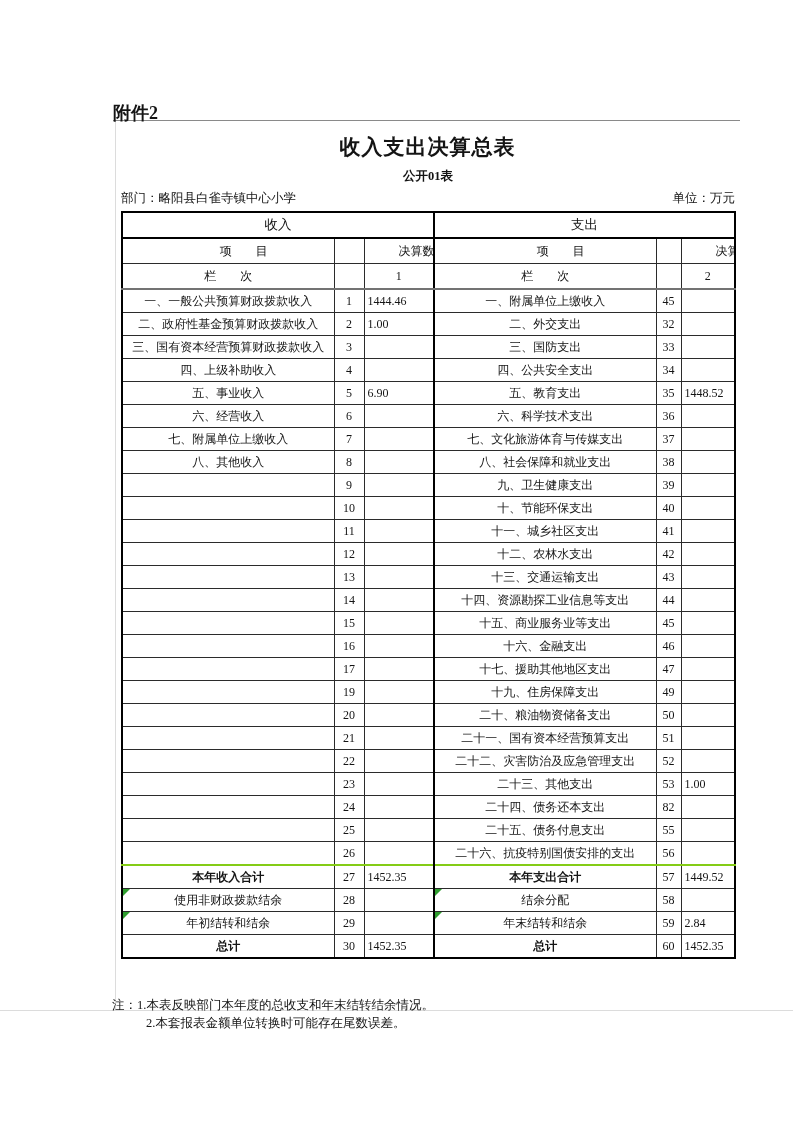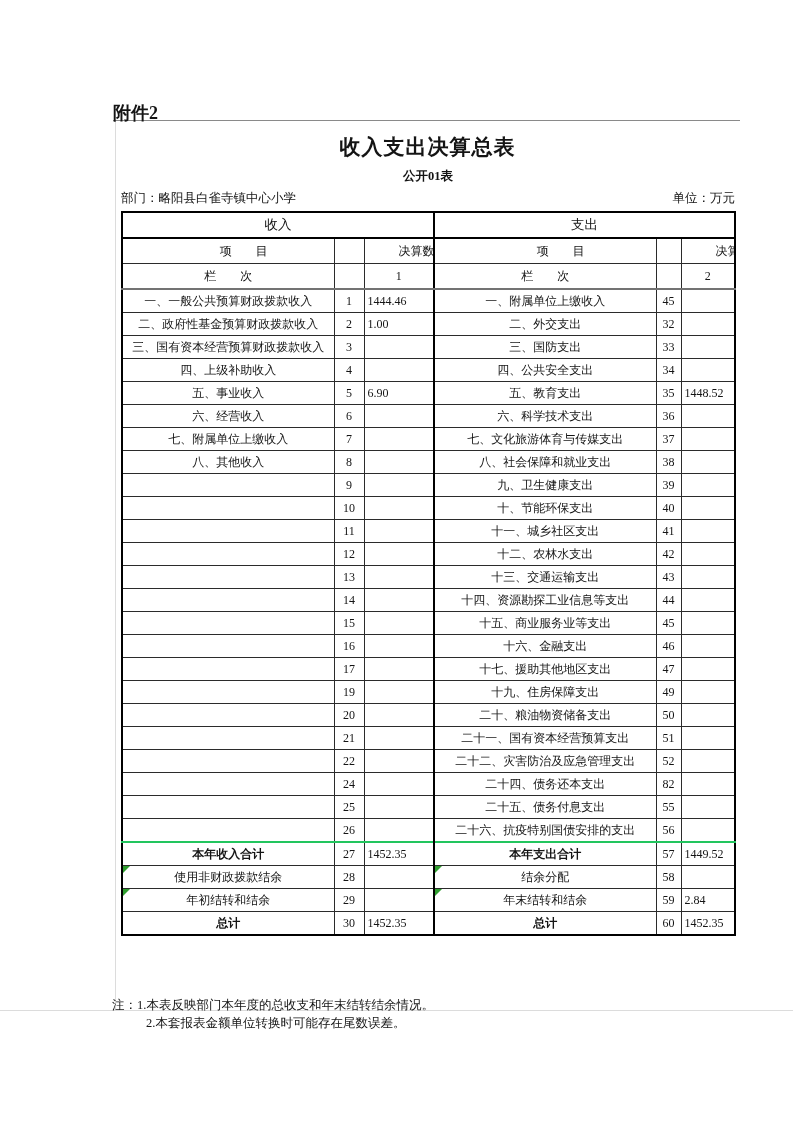--- a/index.html
+++ b/index.html
@@ -29,21 +29,21 @@
     border:2px solid #000;
     font-family:Liberation Serif, serif;
   }
   table.main td {
     border:1px solid #2b2b2b; font-size:12px; height:22px;
     padding:0 3px; overflow:hidden; white-space:nowrap; line-height:1;
   }
   tr.sec-row td { border-bottom:2px solid #000; height:24px; font-size:13.5px; text-align:center; }
   tr.hdr-row td { height:24px; text-align:center;padding-left:34px; }
   tr.idx-row td { border-bottom:2px solid #737373; height:24px; text-align:center; }
-  tr.sum-top td { border-top:2px solid #22c55e; }
+  tr.sum-top td { border-top:2px solid #84cc16; }
   td.split { border-left:2px solid #000 !important; }
 
   td.item { text-align:center; position:relative; }
   td.num  { text-align:center; }
   td.val  { text-align:left; }
   td.total { font-weight:bold; text-align:center; }
   td.carry { text-align:center; }
   td.shift { padding-left:58px;margin-left:28px; }
 
   span.corner {
@@ -264,20 +264,28 @@
       <tr>
         <td class="item"></td>
         <td class="num">22</td>
         <td class="val"></td>
         <td class="item split">二十二、灾害防治及应急管理支出</td>
         <td class="num">52</td>
         <td class="val"></td>
       </tr>
       <tr>
         <td class="item"></td>
+        <td class="num">23</td>
+        <td class="val"></td>
+        <td class="item split">二十三、其他支出</td>
+        <td class="num">53</td>
+        <td class="val">1.00</td>
+      </tr>
+      <tr>
+        <td class="item"></td>
         <td class="num">24</td>
         <td class="val"></td>
         <td class="item split">二十四、债务还本支出</td>
         <td class="num">82</td>
         <td class="val"></td>
       </tr>
       <tr>
         <td class="item"></td>
         <td class="num">25</td>
         <td class="val"></td>

